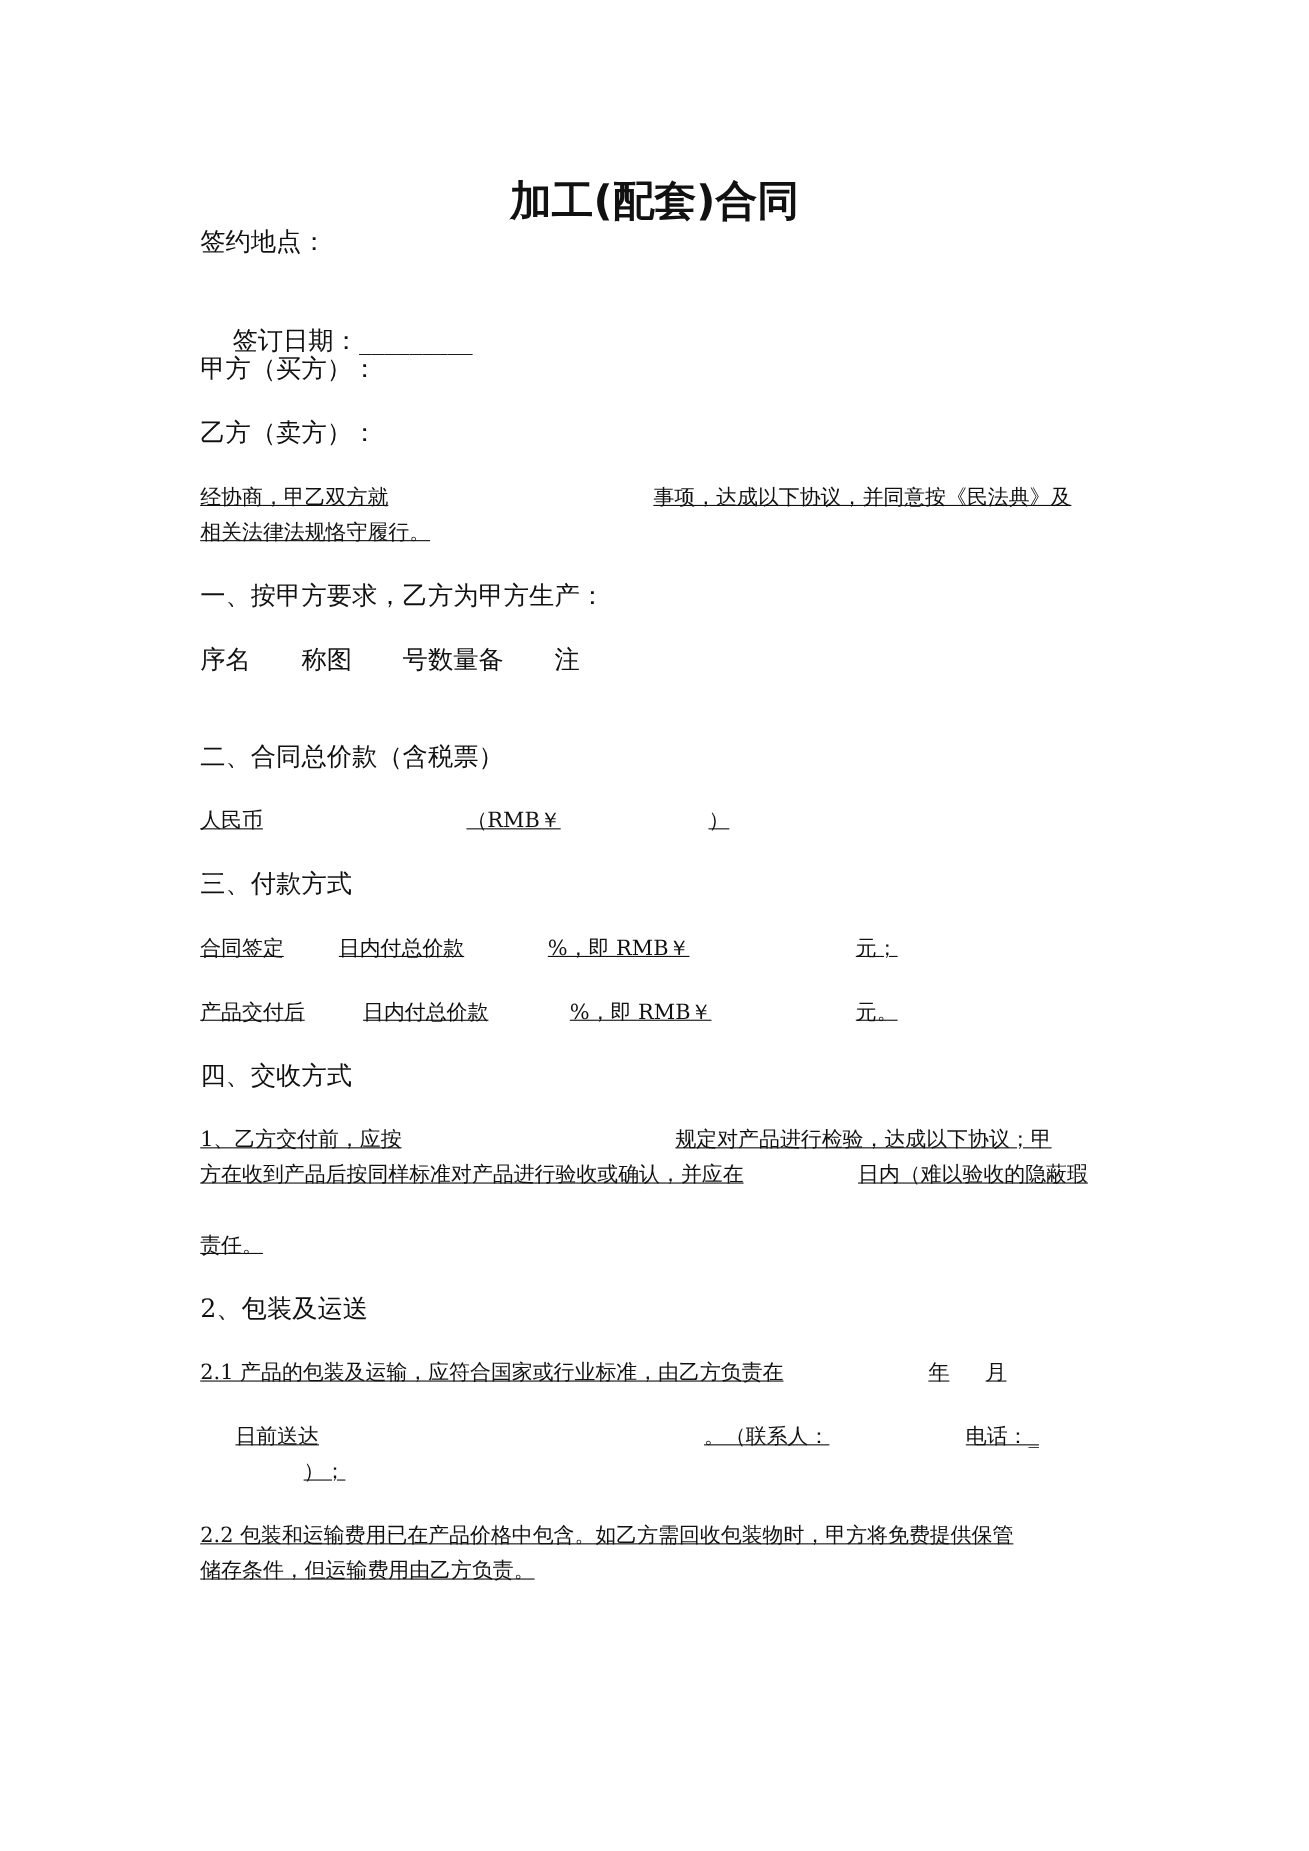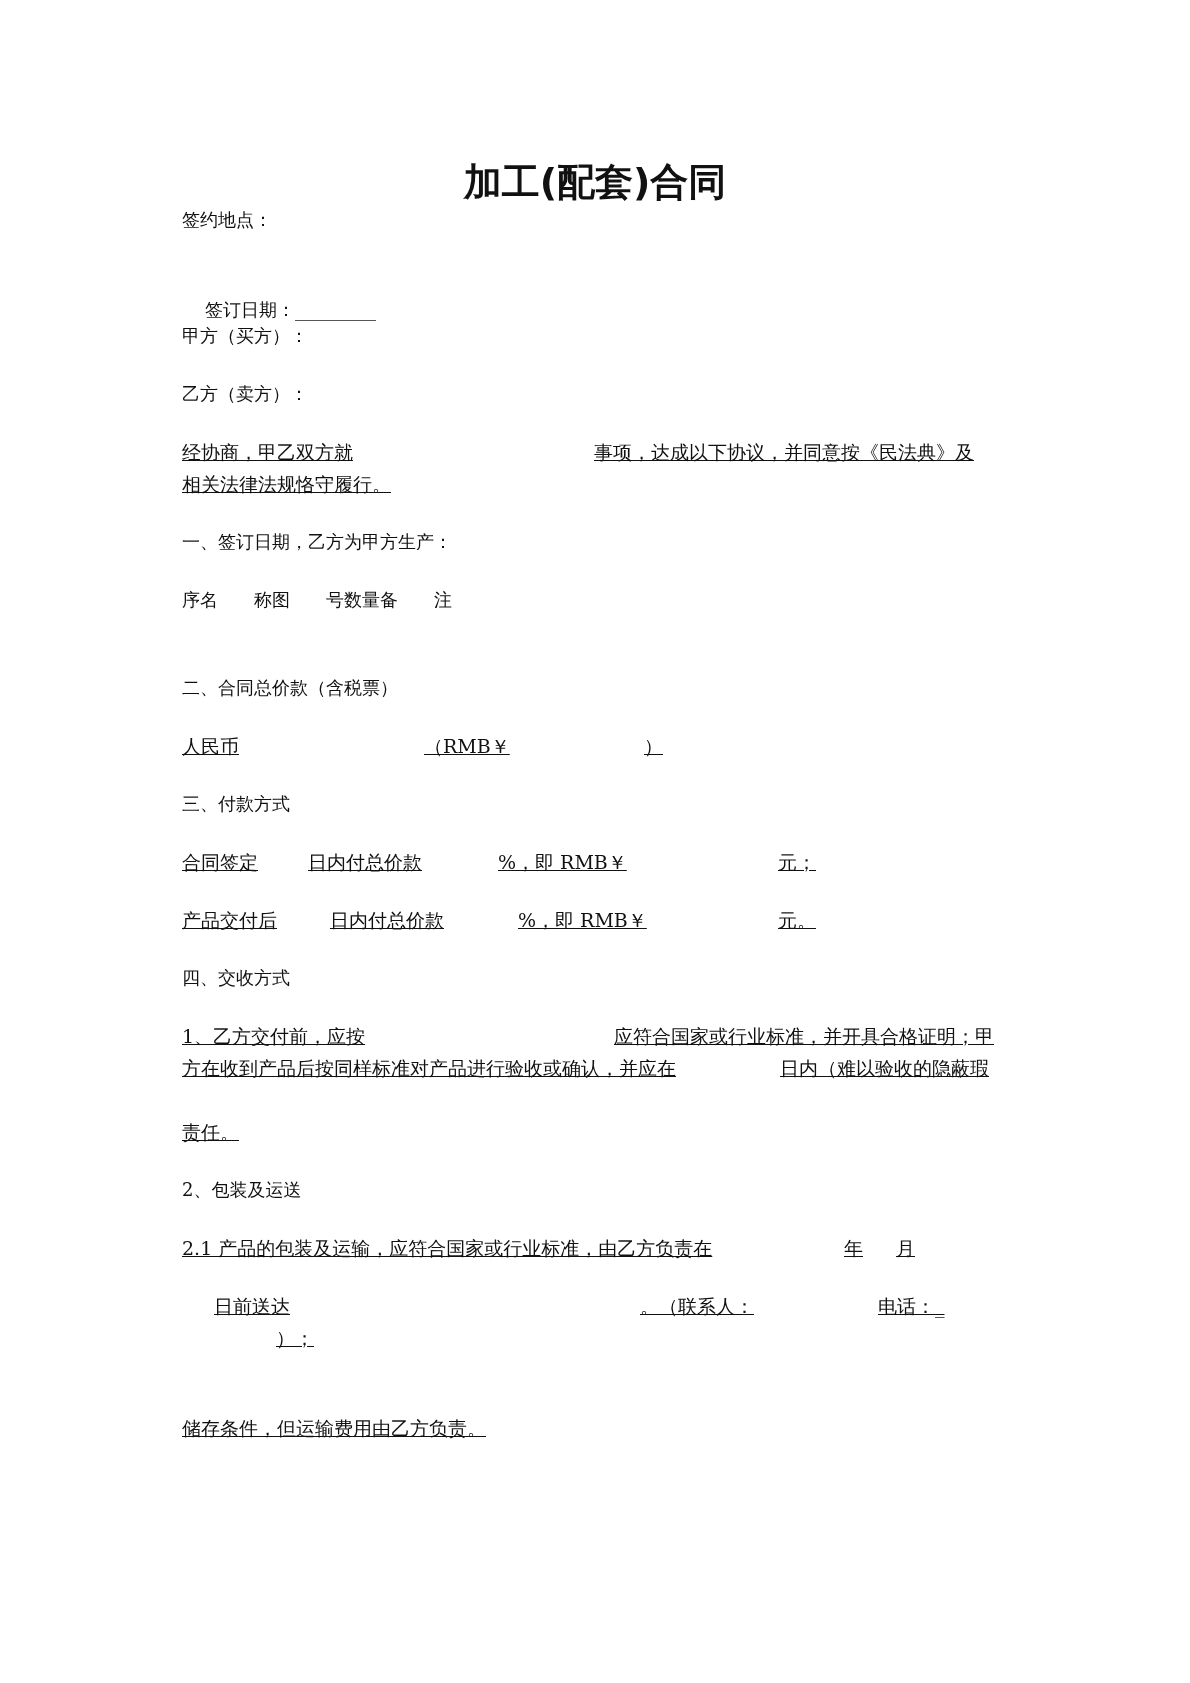--- a/index.html
+++ b/index.html
@@ -29,21 +29,21 @@
       text-align: center;
       font-family: "DejaVu Sans", "Liberation Sans", sans-serif;
       font-weight: bold;
       font-size: 38px;
       letter-spacing: 0px;
       line-height: 48px;
     }
     .line {
       position: absolute;
       left: 182px;
-      font-size: 18px;
+      font-size: 23px;
       line-height: 32px;
       white-space: pre;
     }
     .seg {
       position: absolute;
       white-space: pre;
       font-size: 19px;
       line-height: 32px;
       text-decoration: underline;
     }
@@ -62,21 +62,21 @@
   </div>
 
   <div class="line" style="top:320px;">甲方（买方）：</div>
 
   <div class="line" style="top:378px;">乙方（卖方）：</div>
 
   <div class="seg" style="left:182px; top:436px;">经协商，甲乙双方就</div>
   <div class="seg" style="left:594px; top:436px;">事项，达成以下协议，并同意按《民法典》及</div>
   <div class="seg" style="left:182px; top:468px;">相关法律法规恪守履行。</div>
 
-  <div class="line" style="top:526px;">一、签订日期，乙方为甲方生产：</div>
+  <div class="line" style="top:526px;">一、按甲方要求，乙方为甲方生产：</div>
   <div class="line" style="top:584px;">序名　　称图　　号数量备　　注</div>
 
   <div class="line" style="top:672px;">二、合同总价款（含税票）</div>
   <div class="seg" style="left:182px; top:730px;">人民币</div>
   <div class="seg" style="left:424px; top:730px;">（RMB￥</div>
   <div class="seg" style="left:644px; top:730px;">）</div>
 
   <div class="line" style="top:788px;text-align:center;">三、付款方式</div>
 
   <div class="seg" style="left:182px; top:846px;">合同签定</div>
@@ -85,31 +85,32 @@
   <div class="seg" style="left:778px; top:846px;">元；</div>
 
   <div class="seg" style="left:182px; top:904px;">产品交付后</div>
   <div class="seg" style="left:330px; top:904px;">日内付总价款</div>
   <div class="seg" style="left:518px; top:904px;">%，即 RMB￥</div>
   <div class="seg" style="left:778px; top:904px;">元。</div>
 
   <div class="line" style="top:962px;">四、交收方式</div>
 
   <div class="seg" style="left:182px; top:1020px;">1、乙方交付前，应按</div>
-  <div class="seg" style="left:614px; top:1020px;">应符合国家或行业标准，并开具合格证明；甲</div>
+  <div class="seg" style="left:614px; top:1020px;">规定对产品进行检验，达成以下协议；甲</div>
   <div class="seg" style="left:182px; top:1052px;">方在收到产品后按同样标准对产品进行验收或确认，并应在</div>
   <div class="seg" style="left:780px; top:1052px;">日内（难以验收的隐蔽瑕</div>
   <div class="seg" style="left:182px; top:1116px;">责任。</div>
 
   <div class="line" style="top:1174px;">2、包装及运送</div>
 
   <div class="seg" style="left:182px; top:1232px;">2.1 产品的包装及运输，应符合国家或行业标准，由乙方负责在</div>
   <div class="seg" style="left:844px; top:1232px;">年</div>
   <div class="seg" style="left:896px; top:1232px;">月</div>
 
   <div class="seg" style="left:214px; top:1290px;">日前送达</div>
   <div class="seg" style="left:640px; top:1290px;">。（联系人：</div>
   <div class="seg" style="left:878px; top:1290px;">电话：_</div>
   <div class="seg" style="left:276px; top:1322px;">）；</div>
 
+  <div class="seg" style="left:182px; top:1380px;">2.2 包装和运输费用已在产品价格中包含。如乙方需回收包装物时，甲方将免费提供保管</div>
   <div class="seg" style="left:182px; top:1412px;">储存条件，但运输费用由乙方负责。</div>
 
 </div>
 
 </body></html>

